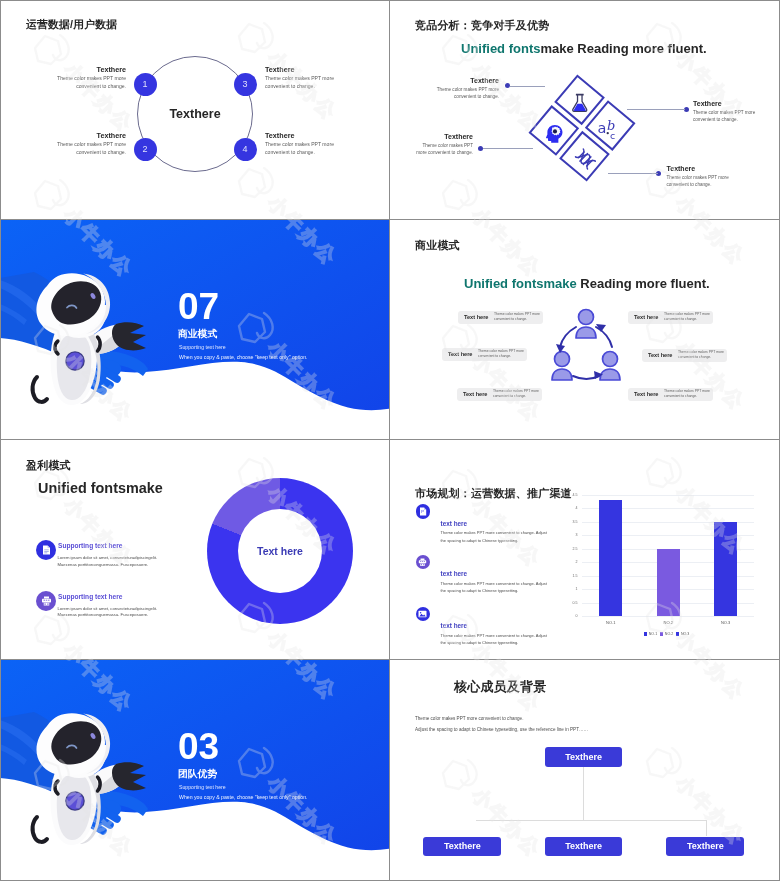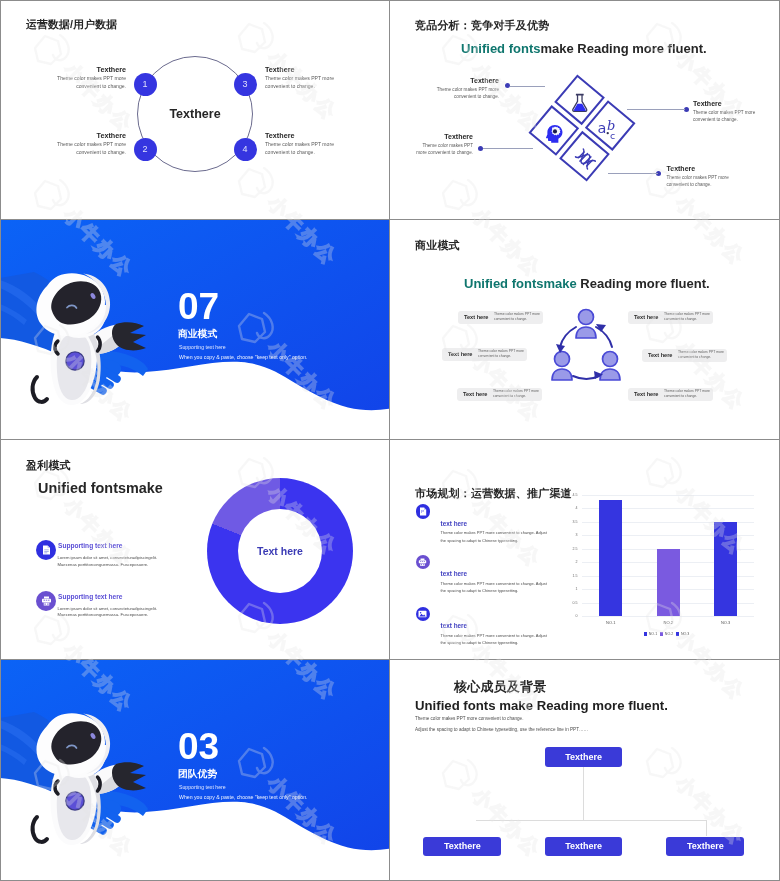--- a/index.html
+++ b/index.html
@@ -470,21 +470,20 @@
       <path d="M96 168 C88 174 88 188 96 194" stroke="#1c1c24" stroke-width="7" fill="none" stroke-linecap="round"></path>
       <path d="M175 160 C182 167 182 181 175 188" stroke="#1c1c24" stroke-width="7" fill="none" stroke-linecap="round"></path>
     </svg>
     <div class="sec-num">03</div>
     <div class="sec-cn">团队优势</div>
     <div class="sec-l1">Supporting text here</div>
     <div class="sec-l2">When you copy &amp; paste, choose "keep text only" option.</div>
   </div>
   <div class="slide c2 r4">
     <div class="stitle s8-title">核心成员及背景</div>
-    <div class="s8-head">Unified fonts make Reading more fluent.</div>
     <div class="s8-s1">Theme color makes PPT more convenient to change.</div>
     <div class="s8-s2">Adjust the spacing to adapt to Chinese typesetting, use the reference line in PPT……</div>
 
     <div class="s8-line" style="left:193px;top:106.7px;width:1px;height:54px;"></div>
     <div class="s8-line" style="left:86px;top:160.3px;width:230px;height:1px;"></div>
     <div class="s8-line" style="left:315.8px;top:160.3px;width:1px;height:16px;"></div>
 
     <div class="s8-node" style="left:154.9px;top:87.2px;width:77.5px;height:19.5px;">Texthere</div>
     <div class="s8-node" style="left:33.4px;top:176.5px;width:78.1px;height:19px;">Texthere</div>
     <div class="s8-node" style="left:154.9px;top:176.5px;width:77.5px;height:19px;">Texthere</div>

